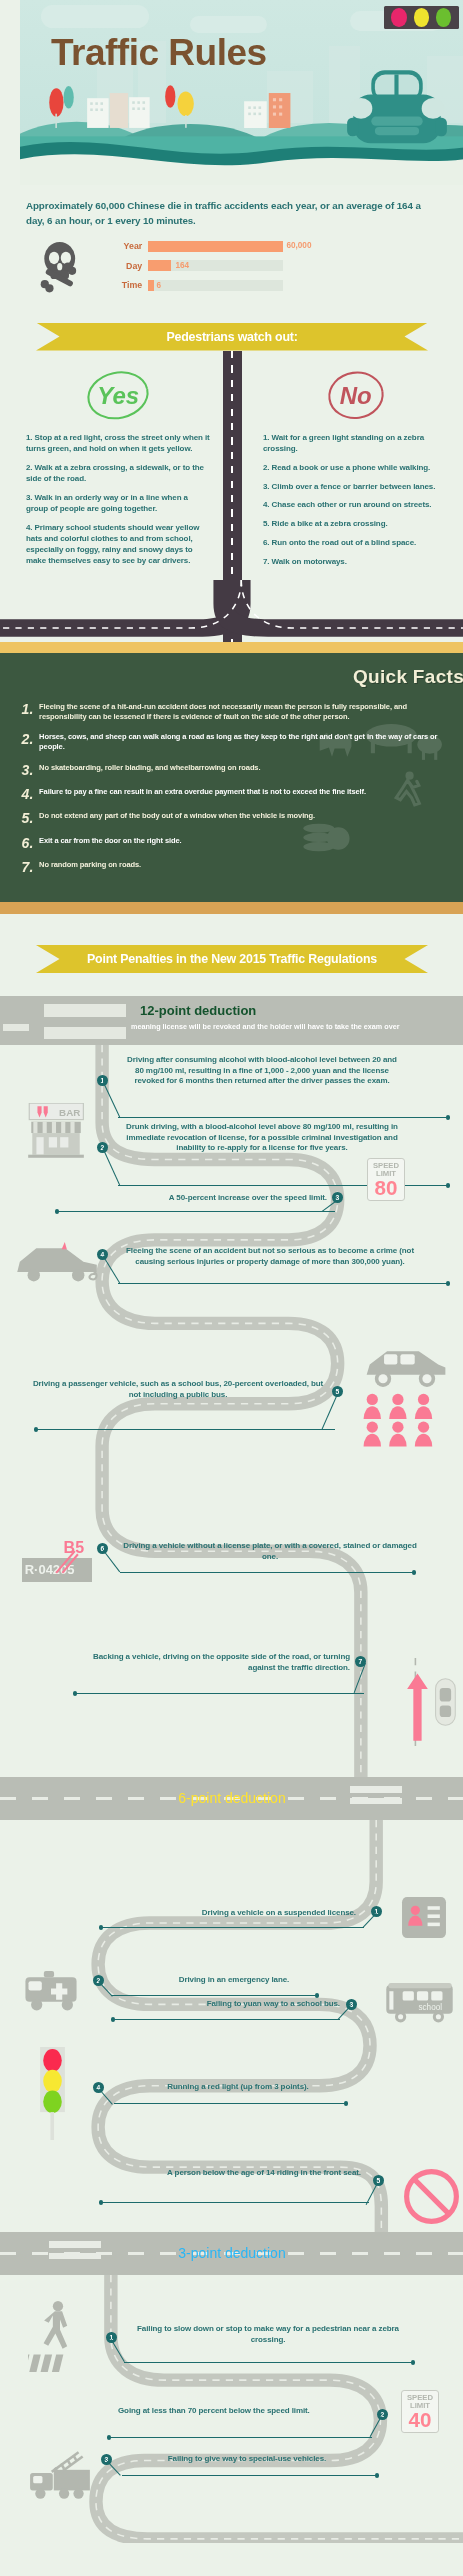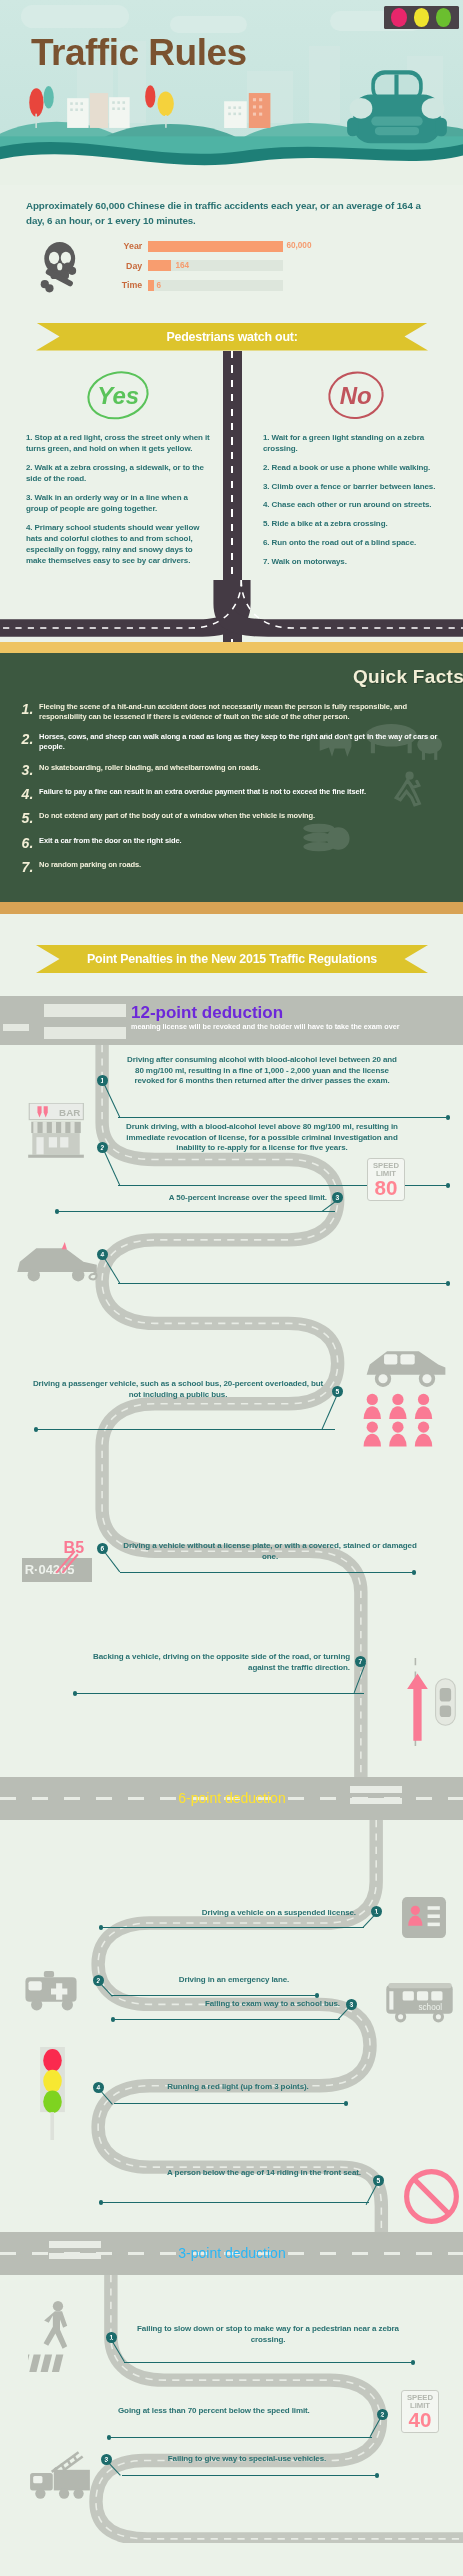--- a/index.html
+++ b/index.html
@@ -5,21 +5,21 @@
   * { box-sizing: border-box; margin:0; padding:0; }
   body {
     width: 464px;
     font-family: "Liberation Sans", sans-serif;
     background: #ebf2e9;
     color: #226b6b;
   }
   .page { width:464px; position:relative; overflow:hidden; }
 
   
-  .hero { position:relative; height:185px; background:#7dd3fc; overflow:hidden; }
+  .hero { position:relative; height:185px; background:#7dd3fc; overflow:hidden;margin-left:20px; }
   .hero .sky { position:absolute; inset:0; background:linear-gradient(#cfe8e2,#c3e2dc); }
   .cloud { position:absolute; background:#d9ece7; border-radius:20.6px; opacity:.75;}
   .bldg { position:absolute; bottom:59px; background:#d4e8e3; opacity:.6; }
   .hero h1 {
     position:absolute; left:31px; top:32px;
     font-size:37px; font-weight:bold; color:#7a5230;
     letter-spacing:-0.5px; font-family:"Liberation Sans", sans-serif;
   }
   .trafficlight-box {
     position:absolute; right:5.2px; top:6.2px; width:75px;height:23px;
@@ -84,21 +84,21 @@
   .qf-txt { font-size:7.5px; line-height:1.35; color:#f4f1dc; font-weight:bold; letter-spacing:-0.1px;}
   .qf-txt.white { color:#ffffff; }
   .qf-deco { position:absolute; opacity:.13; }
   .qf-bot { height:12.4px; background:#d8a355; }
 
   
   .pen-head-band {
     background:#b9bdb5; padding:7.2px 0 6.2px 0; position:relative; height:49px;
   }
   .pen-head-band .plate { position:absolute; background:#e4e8e0; }
-  .pen-title { position:absolute; left:131px; top:7.2px; font-size:17px; font-weight:bold; color:#6d28d9; }
+  .pen-title { position:absolute; left:140px; top:7.2px; font-size:13px; font-weight:bold; color:#14532d; }
   .pen-sub { position:absolute; left:131px; top:26px; right:10.3px; font-size:7.2px; line-height:1.25; color:#fff; font-weight:bold;}
 
   .road-band {
     background:#b9bdb5; height:43px; position:relative; display:flex;
     align-items:center; justify-content:center;
   }
   .road-band .dashes{
     position:absolute; left:0; right:0; top:50%; height:3.1px; margin-top:-1.5px;
     background:repeating-linear-gradient(90deg,#e8ece5 0 16.5px, transparent 16.5px 32px);
   }
@@ -450,20 +450,21 @@
       </svg>
 
     <svg style="position:absolute;left:10.3px;top:196px;width:93px;height:57px;" viewBox="0 0 180 110">
       <path d="M14,60 l5,-20 l32,-26 l56,0 l35,26 l26,6 l0,14 z" fill="#b3b7af"></path>
       <circle cx="46" cy="66" r="12" fill="#b3b7af"></circle>
         <circle cx="132" cy="66" r="12" fill="#b3b7af"></circle>
       <path d="M100,16 l6,-14 l4,14 z" fill="#fa7a94"></path>
       <path d="M155,56 c18,4 14,20 4,18 c-10,-2 -4,-12 6,-10" fill="none" stroke="#b3b7af" stroke-width="4"></path>
     </svg>
     <div class="marker" style="left:97px;top:204px;">4</div>
+    <div class="etext" style="left:123px;top:201px;width:294px;">Fleeing the scene of an accident but not so serious as to become a crime (not causing serious injuries or property damage of more than 300,000 yuan).</div>
     <div class="leader rdot" style="left:118px;top:238px;width:330px;"></div>
     <svg style="position:absolute;left:102px;top:210px;width:23px;height:30px;" viewBox="0 0 44 58" width="23" height="30">
         <line x1="2" y1="2" x2="34" y2="54" stroke="#1c6b6b" stroke-width="2"></line>
       </svg>
 
     <svg style="position:absolute;left:361px;top:299px;width:88px;height:46px;" viewBox="0 0 170 90">
       <path d="M10,60 l6,-20 l34,-26 l62,0 l38,26 l14,6 l0,14 z" fill="#b3b7af"></path>
       <rect x="44" y="20" width="26" height="20" rx="4" fill="#eef2ec"></rect>
         <rect x="76" y="20" width="28" height="20" rx="4" fill="#eef2ec"></rect>
       <circle cx="42" cy="68" r="16" fill="#b3b7af"></circle>
@@ -586,21 +587,21 @@
       <rect x="42" y="22" width="22" height="18" rx="3" fill="#eef2ec"></rect>
       <rect x="70" y="22" width="22" height="18" rx="3" fill="#eef2ec"></rect>
       <rect x="98" y="22" width="22" height="18" rx="3" fill="#eef2ec"></rect>
       <text x="96" y="58" font-size="16" fill="#eef2ec" text-anchor="middle" font-family="Liberation Sans, sans-serif">school</text>
       <circle cx="38" cy="72" r="11" fill="#b3b7af"></circle>
         <circle cx="38" cy="72" r="5" fill="#eef2ec"></circle>
       <circle cx="112" cy="72" r="11" fill="#b3b7af"></circle>
         <circle cx="112" cy="72" r="5" fill="#eef2ec"></circle>
     </svg>
     <div class="marker" style="left:346px;top:179px;">3</div>
-    <div class="etext" style="left:93px;top:179px;width:247px;text-align:right;">Failing to exam way to a school bus.</div>
+    <div class="etext" style="left:93px;top:179px;width:247px;text-align:right;">Failing to yuan way to a school bus.</div>
     <div class="leader ldot" style="left:113px;top:199px;width:227px;"></div>
     <svg style="position:absolute;left:336px;top:185px;width:17.5px;height:16.5px;" viewBox="0 0 34 32" width="17.5" height="16.5">
         <line x1="28" y1="2" x2="4" y2="28" stroke="#1c6b6b" stroke-width="2"></line>
       </svg>
 
     <svg style="position:absolute;left:37px;top:227px;width:31px;height:93px;" viewBox="0 0 60 180">
       <rect x="6" y="0" width="48" height="126" fill="#dde1da"></rect>
       <ellipse cx="30" cy="26" rx="18" ry="22" fill="#fa2a4e"></ellipse>
       <ellipse cx="30" cy="66" rx="18" ry="22" fill="#f7e832"></ellipse>
       <ellipse cx="30" cy="106" rx="18" ry="22" fill="#7ed320"></ellipse>

